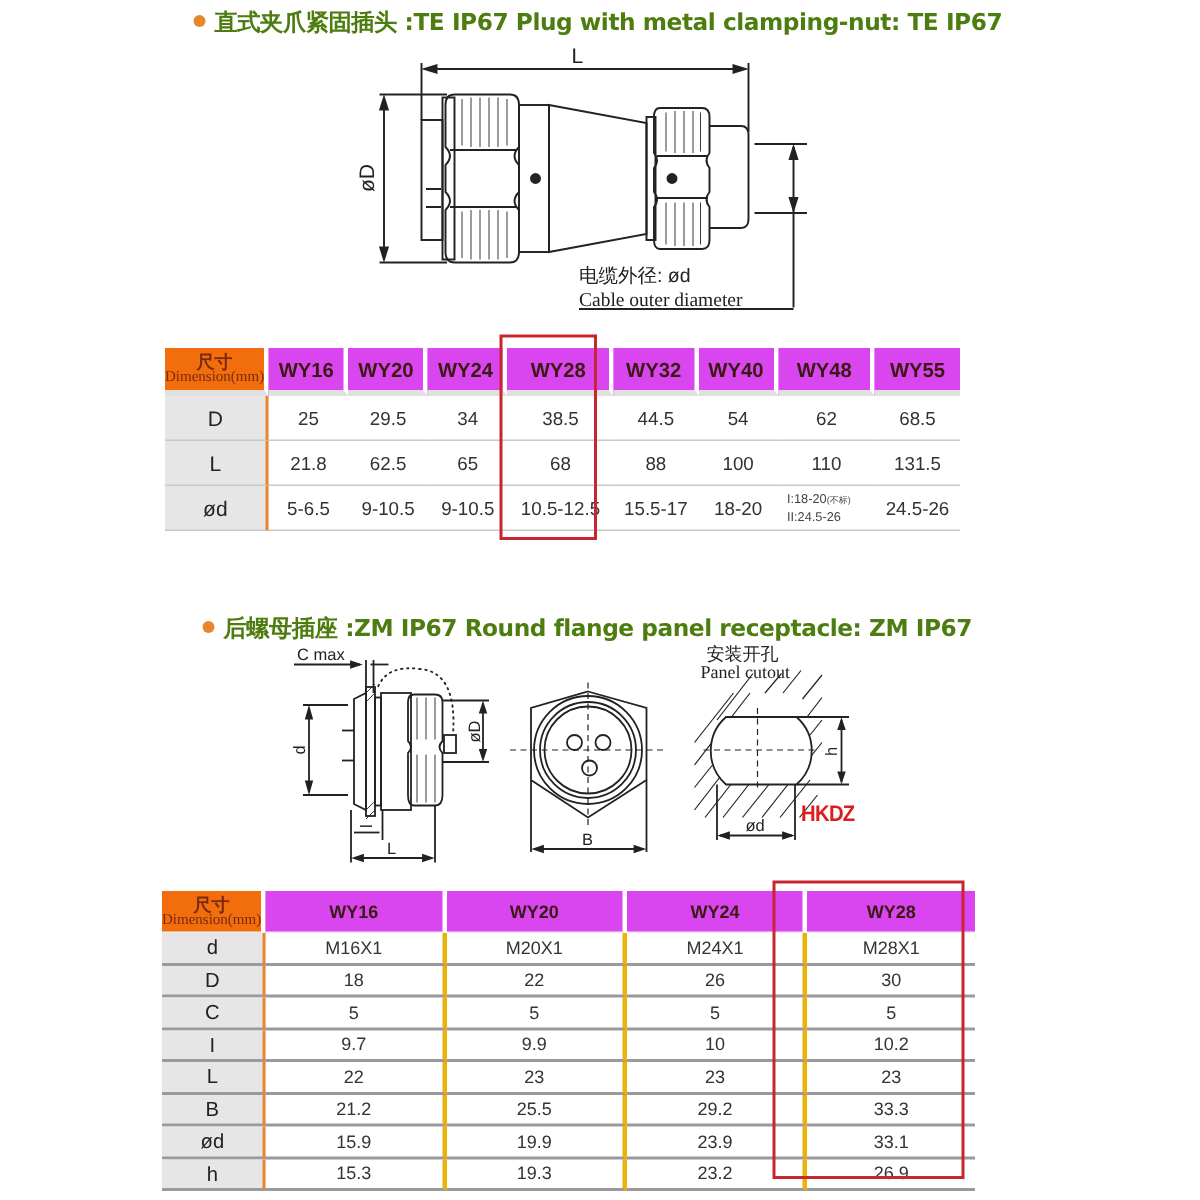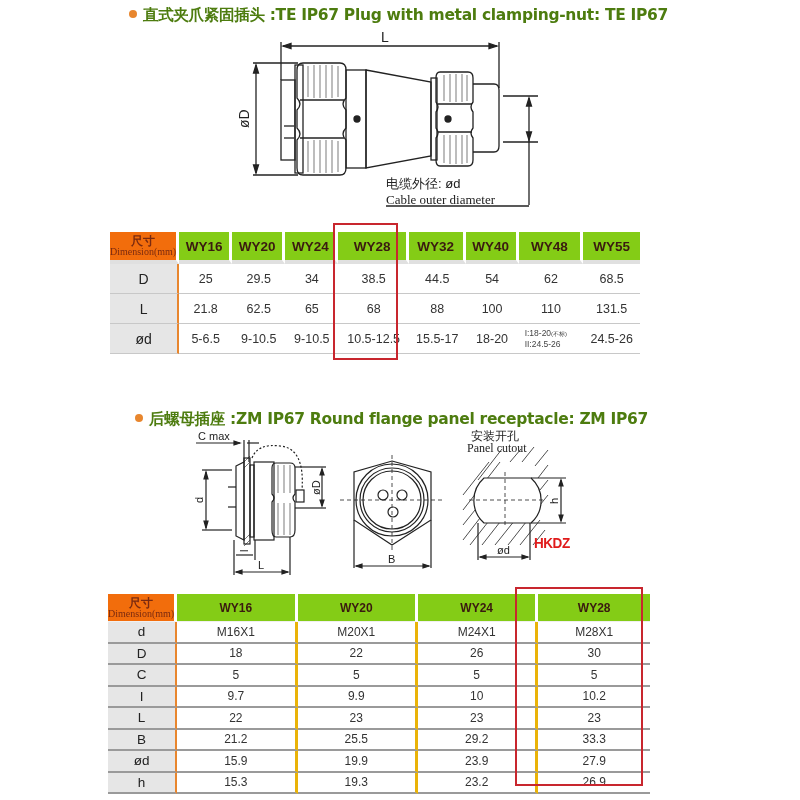--- a/index.html
+++ b/index.html
@@ -16,21 +16,21 @@
   }
   #title1 { left: 129px; top: 5px; }
   #title2 { left: 135px; top: 409px; }
 
   svg.drawing { position: absolute; overflow: visible; }
   svg.drawing text { font-family: "Liberation Sans", sans-serif; fill: #222; }
 
   
   table.spec { position: absolute; border-collapse: separate; border-spacing: 0; }
   table.spec td { text-align: center; font-size: 12.5px; color: #333; }
-  table.spec .hdr { background: #84cc16; color: #3a1a10; font-weight: bold; font-size: 13.5px; }
+  table.spec .hdr { background: #d946ef; color: #3a1a10; font-weight: bold; font-size: 13.5px; }
   table.spec .dim-hdr { background: #f26d0c; line-height: 1; }
   table.spec .dim-hdr .cn { display: block; color: #7a2a10; font-size: 12px; font-weight: bold; }
   table.spec .dim-hdr .en { display: block; color: #7a2a10; font-family: "Liberation Serif", serif; font-size: 10px; }
   table.spec .rowlab { background: #e6e6e6; color: #222; font-size: 14px; }
 
   #t1 { left: 110px; top: 232px; width: 530px; }
   #t1 td { height: 30px; border-bottom: 1px solid #c8c8c8; }
   #t1 tr.head td { height: 32px; border-bottom: 4px solid #e0e0e0; border-right: 3px solid #fff; }
   #t1 td.rowlab { border-right: 2px solid #e8862e; width: 60px; }
   #t1 tr.head td.dim-hdr { border-right: 3px solid #fff; }
@@ -364,21 +364,21 @@
         <td class="sep">21.2</td>
         <td class="sep">25.5</td>
         <td class="sep">29.2</td>
         <td>33.3</td>
       </tr>
   <tr>
         <td class="rowlab">ød</td>
         <td class="sep">15.9</td>
         <td class="sep">19.9</td>
         <td class="sep">23.9</td>
-        <td>27.9</td>
+        <td>33.1</td>
       </tr>
   <tr>
         <td class="rowlab">h</td>
         <td class="sep">15.3</td>
         <td class="sep">19.3</td>
         <td class="sep">23.2</td>
         <td>26.9</td>
       </tr>
 </tbody>
   </table>

